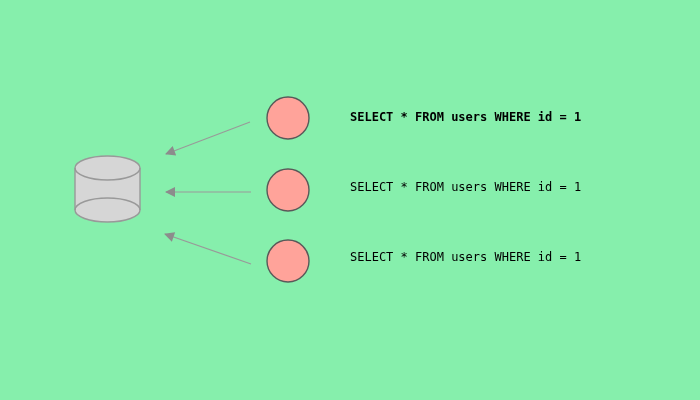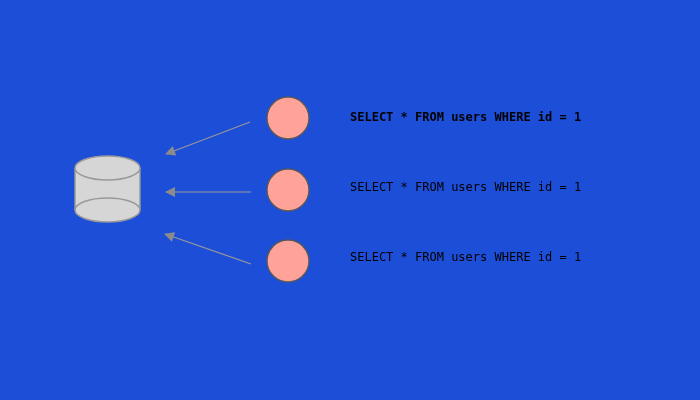--- a/index.html
+++ b/index.html
@@ -5,21 +5,21 @@
   html, body {
     margin: 0;
     padding: 0;
     background: #ffffff;
     font-family: "DejaVu Sans Mono", "Liberation Mono", monospace;
   }
   .canvas {
     position: relative;
     width: 700px;
     height: 400px;
-    background: #1d4ed8;
+    background: #86efac;
     overflow: hidden;
   }
   .diagram-svg {
     position: absolute;
     left: 0;
     top: 0;
   }
   .sql {
     position: absolute;
     left: 350px;

